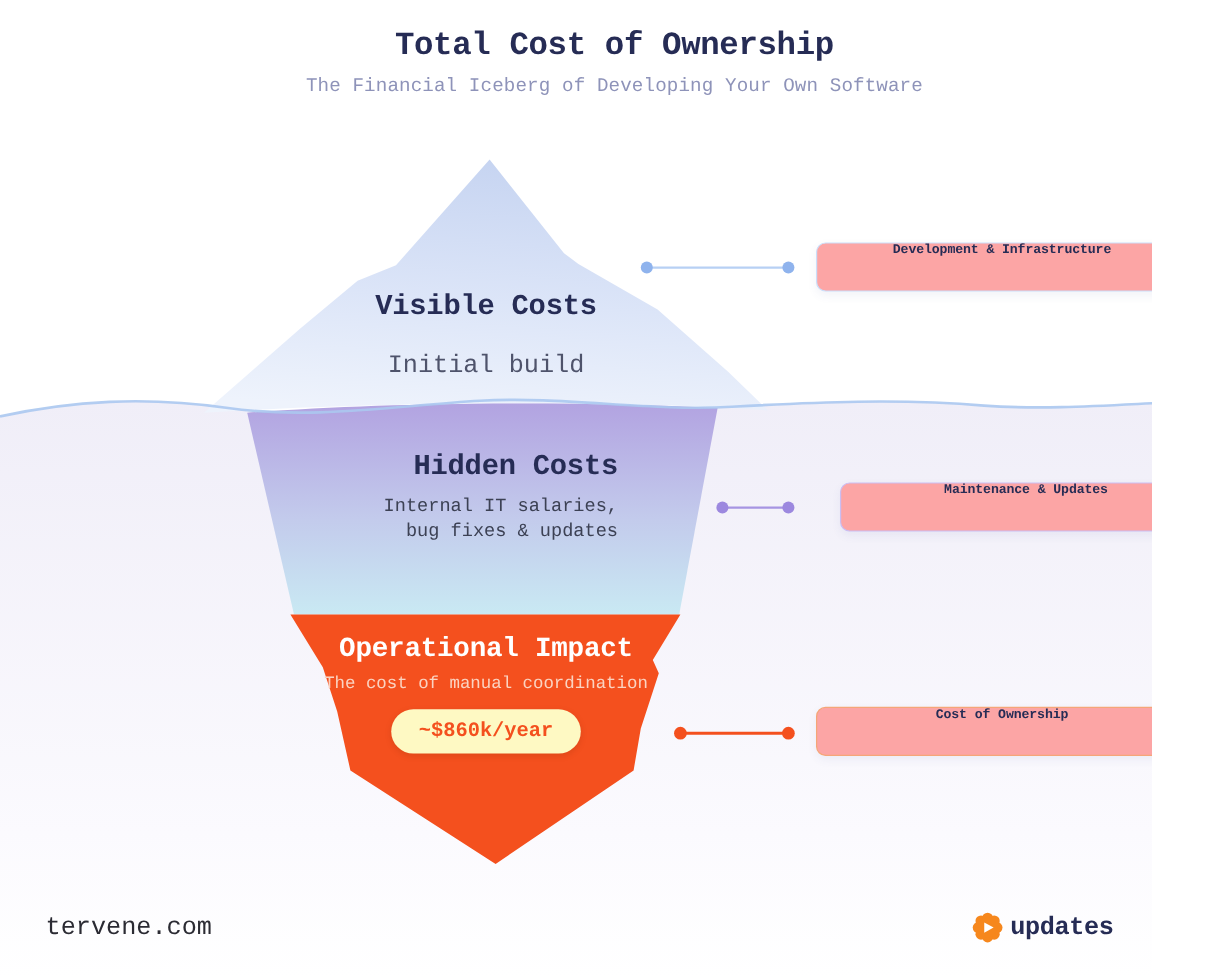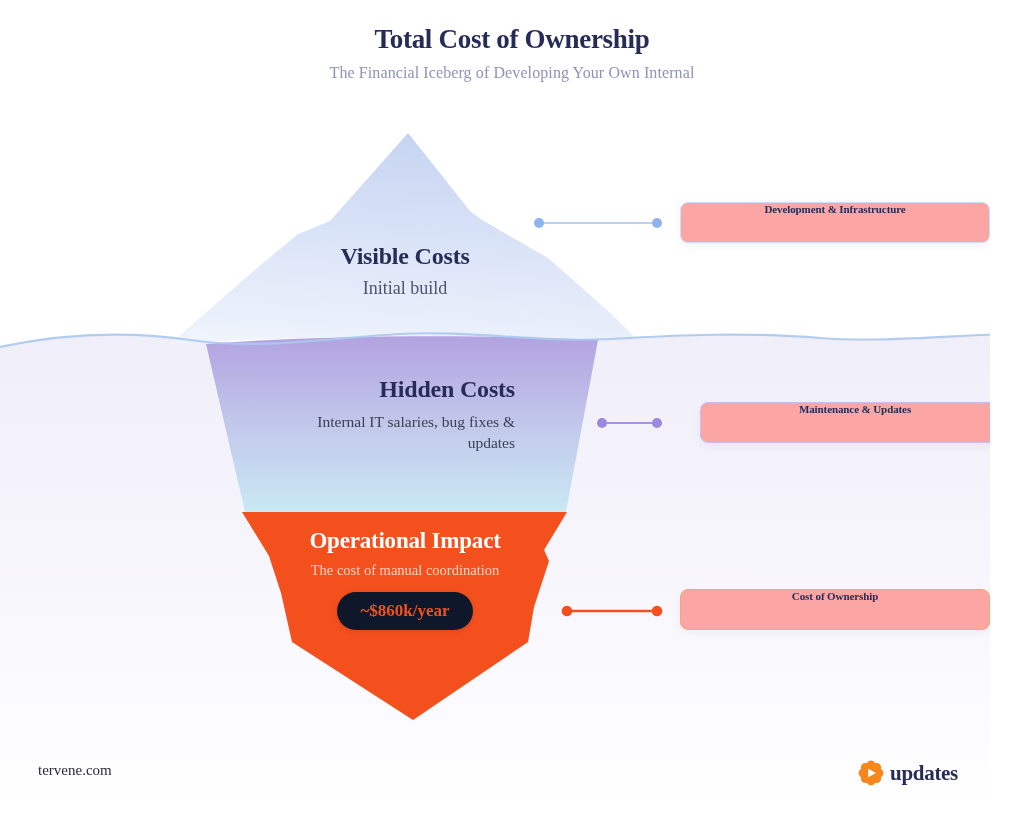--- a/index.html
+++ b/index.html
@@ -1,71 +1,70 @@
 <!DOCTYPE html>
 <html><head>
 <meta charset="utf-8">
 <style>
   html,body{margin:0;padding:0;background:#ffffff;}
   .stage{
     position:relative;
     width:960px;height:814px;
     overflow:hidden;
     background:#ffffff;
-    font-family:Liberation Serif, serif;
-    padding-left:30px;
+    font-family:Liberation Mono, monospace;
   }
   .scene{position:absolute;left:0;top:0;width:1024px;height:814px;}
 
   
   .header{position:absolute;left:0;top:24px;width:1024px;text-align:center;}
   .page-title{
     font-size:27px;font-weight:800;color:#262C55;letter-spacing:-.3px;margin:0;
   }
   .page-subtitle{
     margin-top:9px;font-size:16px;font-weight:500;color:#8E93B9;letter-spacing:.1px;
   }
 
   
   .sec{position:absolute;text-align:center;}
   .sec-title{font-weight:800;color:#262C55;letter-spacing:-.2px;}
   .sec-desc{font-weight:500;color:#4E536B;}
 
   .sec-visible{left:280px;top:243px;width:250px;}
   .sec-visible .sec-title{font-size:24px;}
-  .sec-visible .sec-desc{font-size:18px;margin-top:8px;}
+  .sec-visible .sec-desc{font-size:21px;margin-top:24px;}
 
   .sec-hidden{left:295px;top:376px;width:220px;text-align:right;}
   .sec-hidden .sec-title{font-size:24px;}
   .sec-hidden .sec-desc{font-size:15.5px;line-height:1.35;margin-top:9px;color:#3C4154;}
 
   .sec-operational{left:270px;top:528px;width:270px;}
   .sec-operational .sec-title{font-size:23px;color:#ffffff;}
   .sec-operational .sec-desc{font-size:14.5px;margin-top:8px;color:#FBD3C1;}
   .cost-badge{
-    display:inline-block;margin-top:13px;background:#0f172a;color:#F4501E;
+    display:inline-block;margin-top:13px;background:#fef9c3;color:#F4501E;
     font-size:17px;font-weight:800;padding:9px 23px;border-radius:22px;
     box-shadow:0 2px 5px rgba(120,40,0,.18);
   }
 
   
   .callout{
     position:absolute;left:680px;width:308px;height:39px;
     background:#fca5a5;border-radius:8px;
     display:flex;justify-content:center;
     font-size:11px;font-weight:800;color:#262C55;letter-spacing:-.1px;
     box-shadow:0 3px 8px rgba(70,90,160,.07);
   }
   .callout-1{top:202px;border:1.5px solid #CBDEFA;}
   .callout-2{top:402px;border:1.5px solid #CBBDF2;margin-left:20px;}
   .callout-3{top:589px;border:1.5px solid #F5A678;}
 
   
   .footer-site{
-    position:absolute;left:38px;top:762px;font-size:15px;font-weight:500;color:#2B2B33;
+    position:absolute;left:38px;top:762px;font-size:21px;font-weight:500;color:#2B2B33;
   }
   .brand{position:absolute;right:32px;top:760px;display:flex;align-items:center;gap:6px;}
   .brand-word{font-size:21px;font-weight:800;color:#262C55;letter-spacing:-.3px;}
 </style>
 </head>
 <body>
 
 <div class="stage">
 
   <svg class="scene" viewBox="0 0 1024 814">
@@ -111,21 +110,21 @@
 
     <g>
       <line x1="567" y1="611" x2="657" y2="611" stroke="#F4501E" stroke-width="2.4"></line>
       <circle cx="567" cy="611" r="5.3" fill="#F4501E"></circle>
       <circle cx="657" cy="611" r="5.3" fill="#F4501E"></circle>
     </g>
   </svg>
 
   <div class="header">
     <h1 class="page-title">Total Cost of Ownership</h1>
-    <div class="page-subtitle">The Financial Iceberg of Developing Your Own Internal</div>
+    <div class="page-subtitle">The Financial Iceberg of Developing Your Own Software</div>
   </div>
 
   <div class="sec sec-visible">
     <div class="sec-title">Visible Costs</div>
     <div class="sec-desc">Initial build</div>
   </div>
 
   <div class="sec sec-hidden">
     <div class="sec-title">Hidden Costs</div>
     <div class="sec-desc">Internal IT salaries, bug fixes &amp; updates</div>

